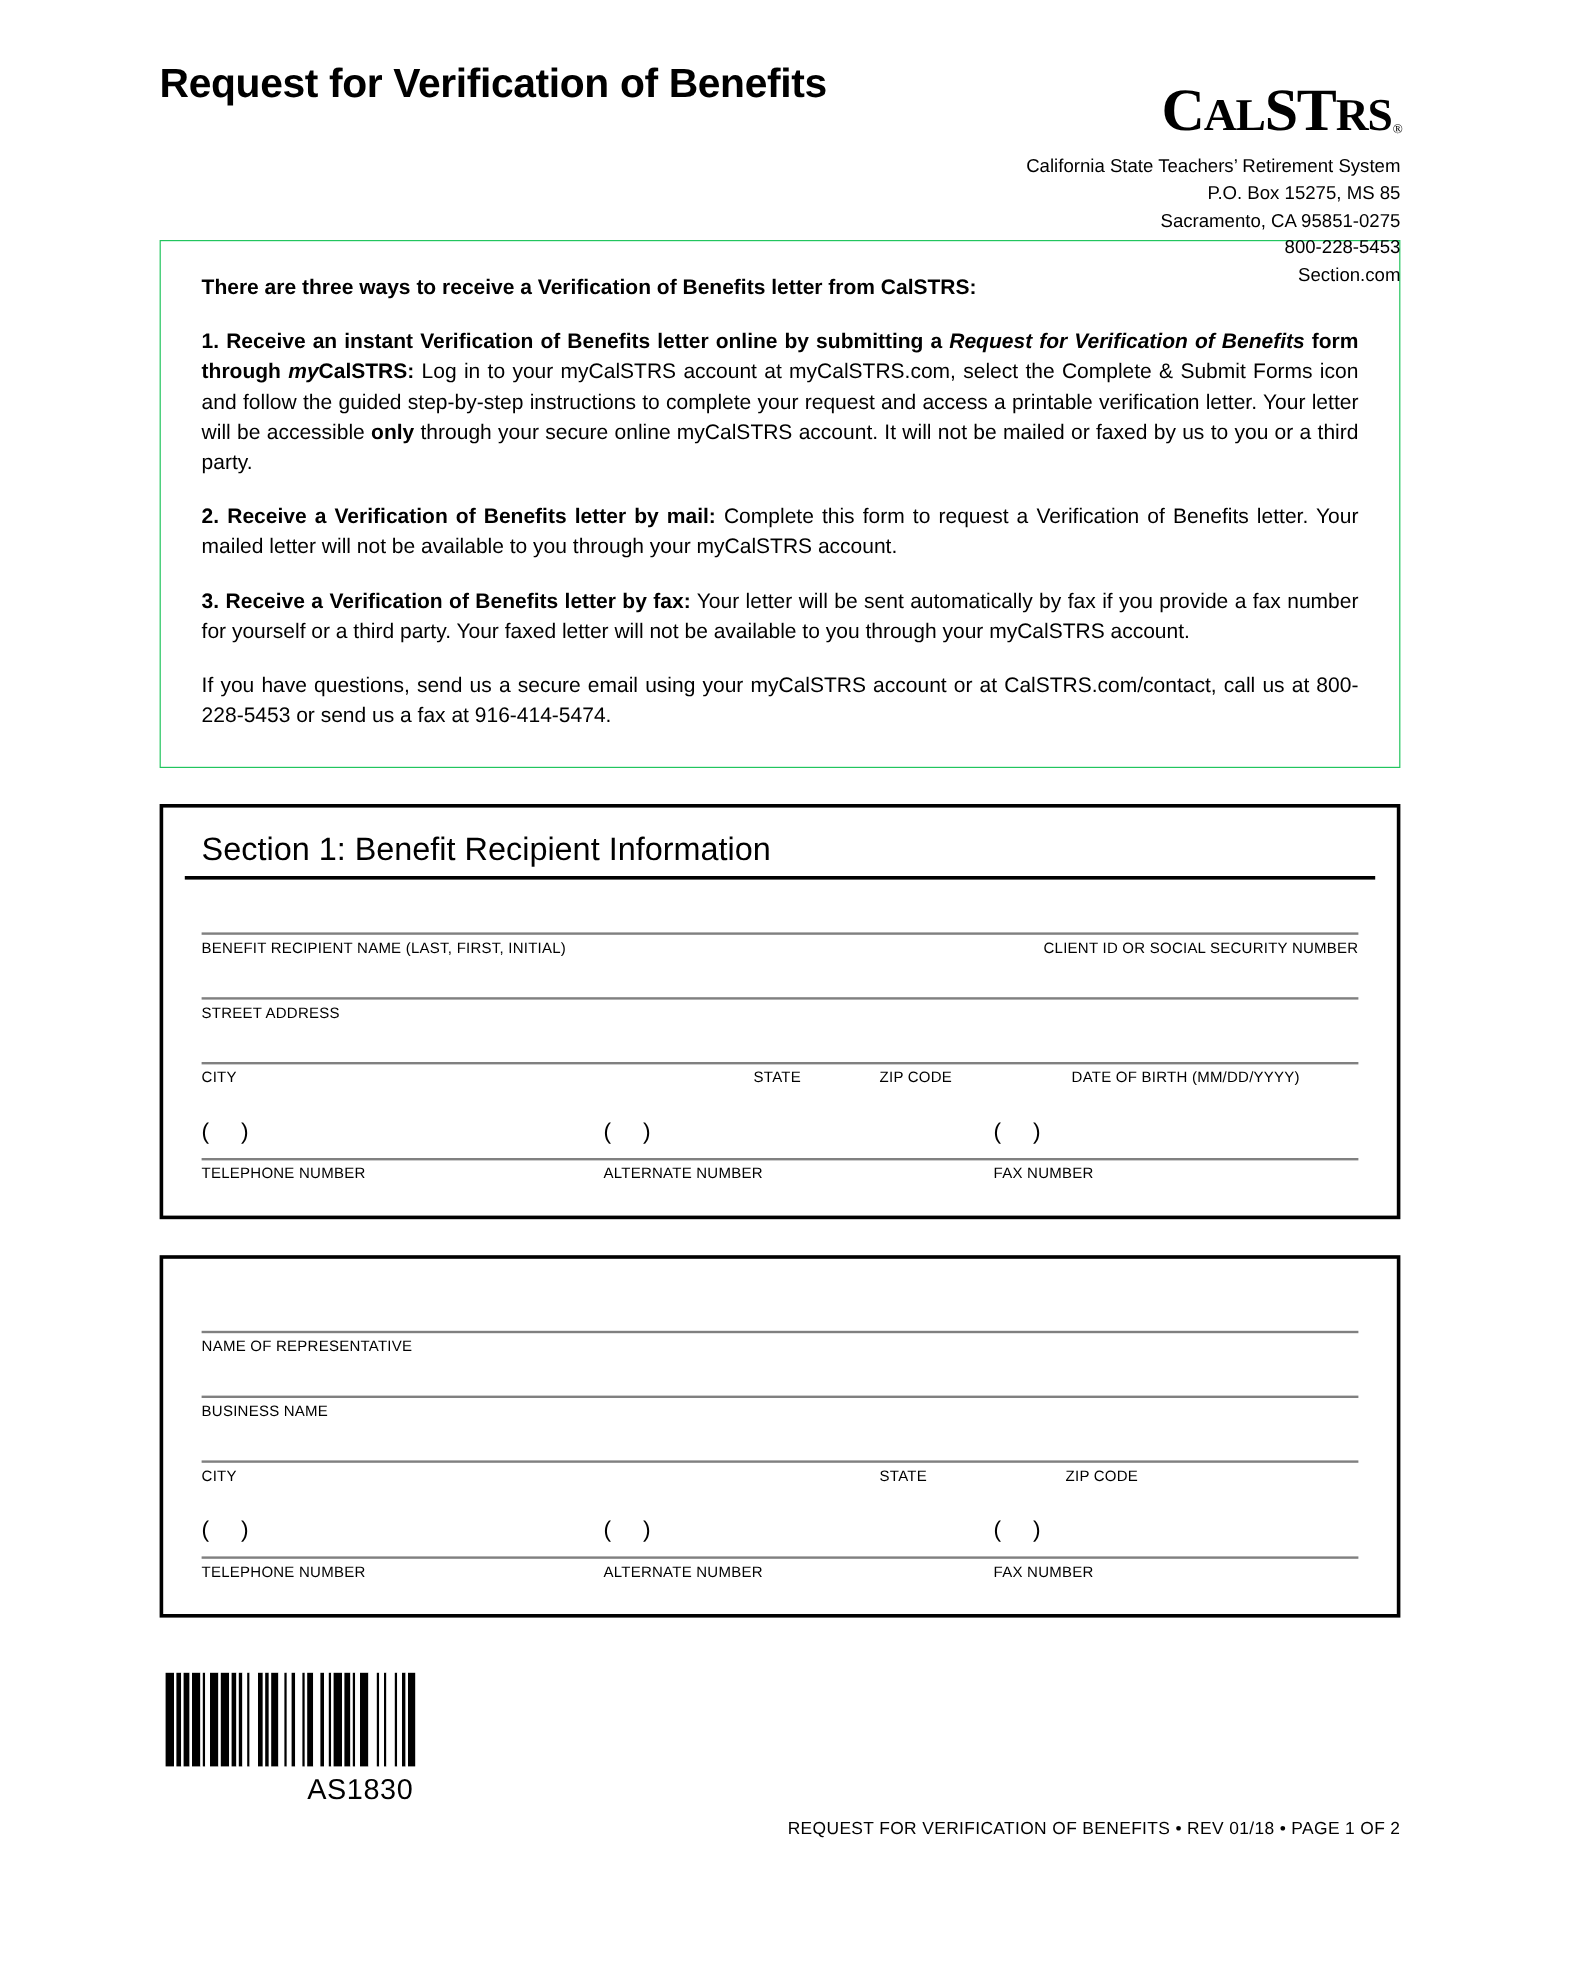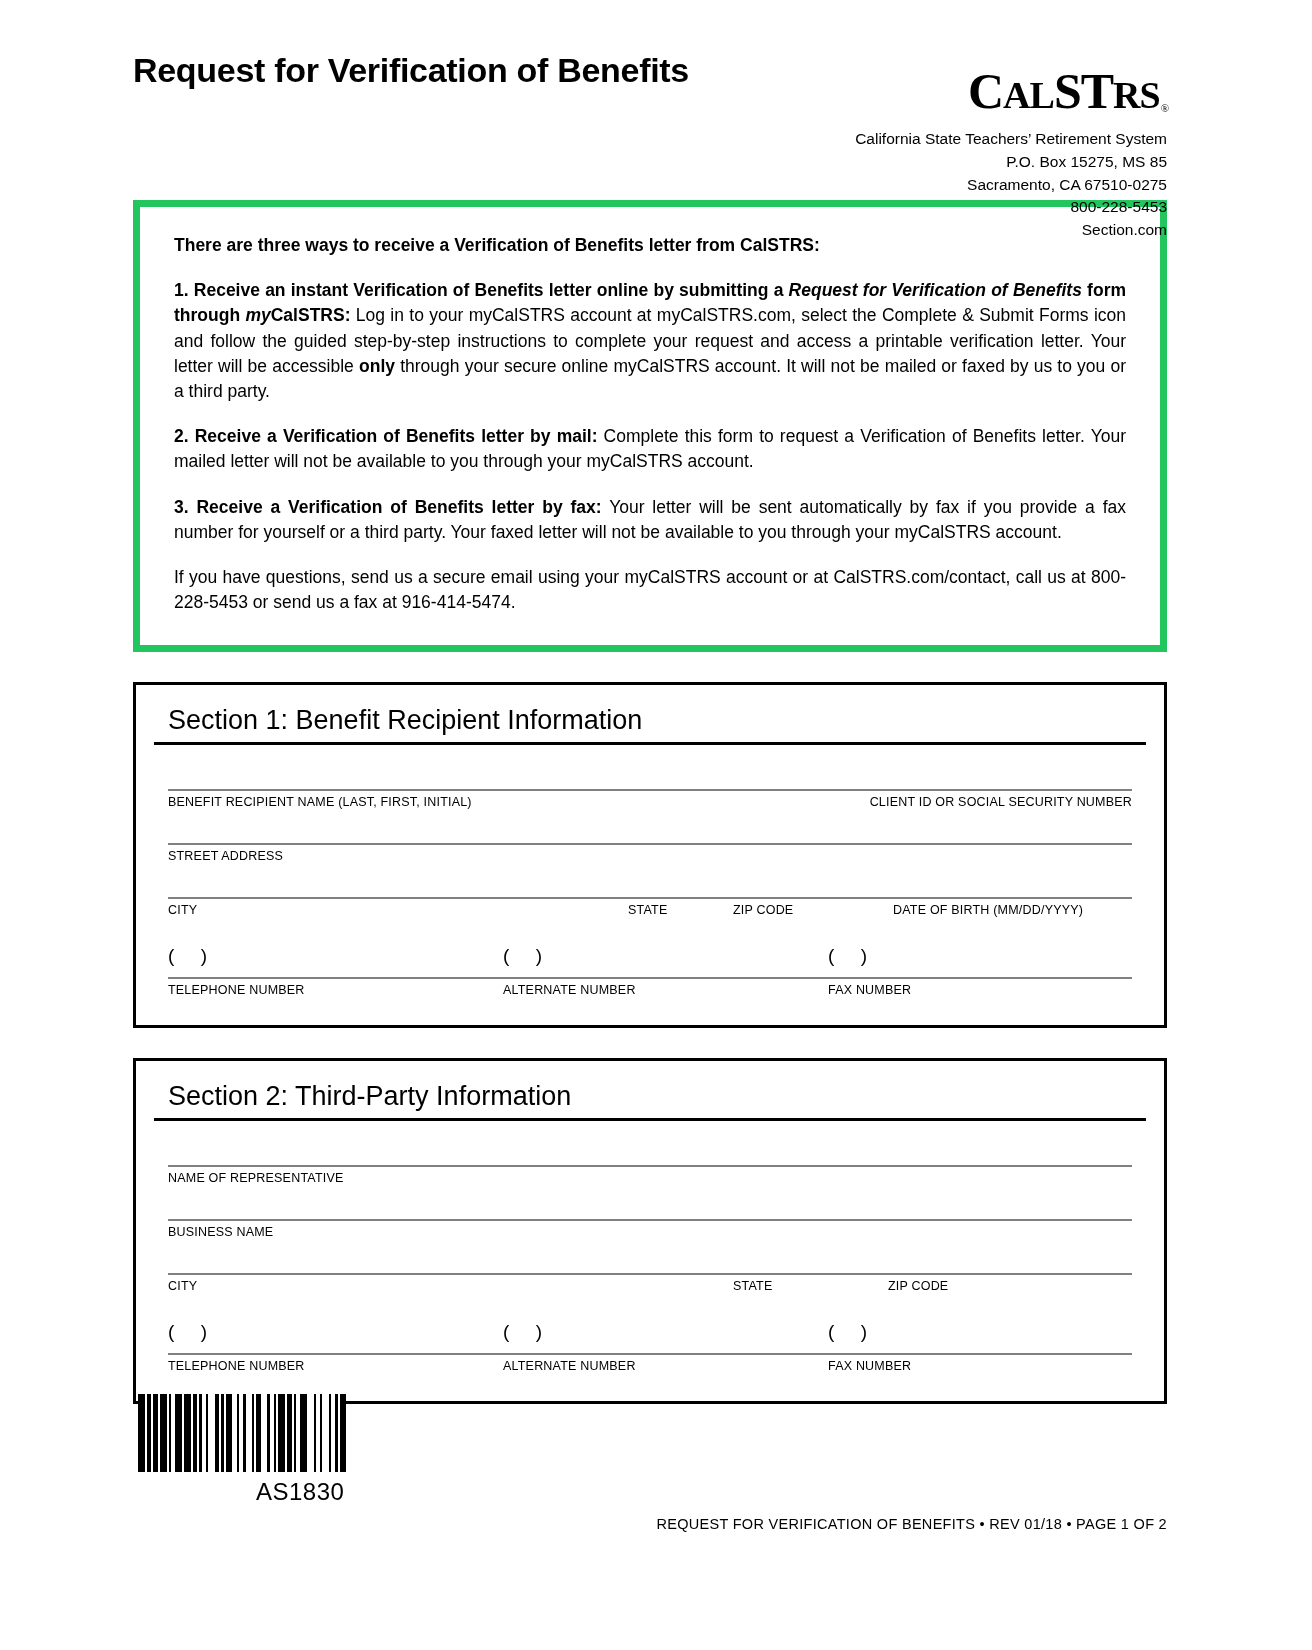--- a/index.html
+++ b/index.html
@@ -73,21 +73,21 @@
   .addr {
     margin-top: 12px;
     font-size: 15.5px;
     line-height: 1.47;
     text-align: right;
   }
 
   
   .instr-box {
     margin: 5px 145px 0 133px;
-    border: 7px solid #22c55e;
+    border: 1px solid #22c55e;
     padding: 26px 34px 30px 34px;
     box-sizing: border-box;
   }
   .instr-box p {
     margin: 0 0 20px 0;
     font-size: 17.5px;
     line-height: 1.44;
     text-align: justify;
   }
   .instr-box p:last-child { margin-bottom: 0; }
@@ -176,21 +176,21 @@
 <div class="page">
 
   <div class="header">
     <div class="form-title">Request for Verification of Benefits</div>
 
     <div class="brandblock">
       <div class="logo"><span class="big">C</span><span class="small">AL</span><span class="big">S</span><span class="big">T</span><span class="small">RS</span><span class="reg">®</span></div>
       <div class="addr">
         <div>California State Teachers’ Retirement System</div>
         <div>P.O. Box 15275, MS 85</div>
-        <div>Sacramento, CA 67510-0275</div>
+        <div>Sacramento, CA 95851-0275</div>
         <div>800-228-5453</div>
         <div>Section.com</div>
       </div>
     </div>
   </div>
 
   <div class="instr-box">
     <p class="nojust">
       <span class="lead">There are three ways to receive a Verification of Benefits letter from CalSTRS:</span>
     </p>
@@ -229,21 +229,20 @@
       <div class="field-row" style="height:32px">
         <span class="field-label l0">TELEPHONE NUMBER</span>
         <span class="field-label" style="left:335px">ALTERNATE NUMBER</span>
         <span class="field-label" style="left:660px">FAX NUMBER</span>
       </div>
 
     </div>
   </div>
 
   <div class="section-box">
-    <div class="section-title">Section 2: Third-Party Information</div>
     <div class="fields">
 
       <div class="field-row first">
         <span class="field-label l0">NAME OF REPRESENTATIVE</span>
       </div>
 
       <div class="field-row">
         <span class="field-label l0">BUSINESS NAME</span>
       </div>
 

